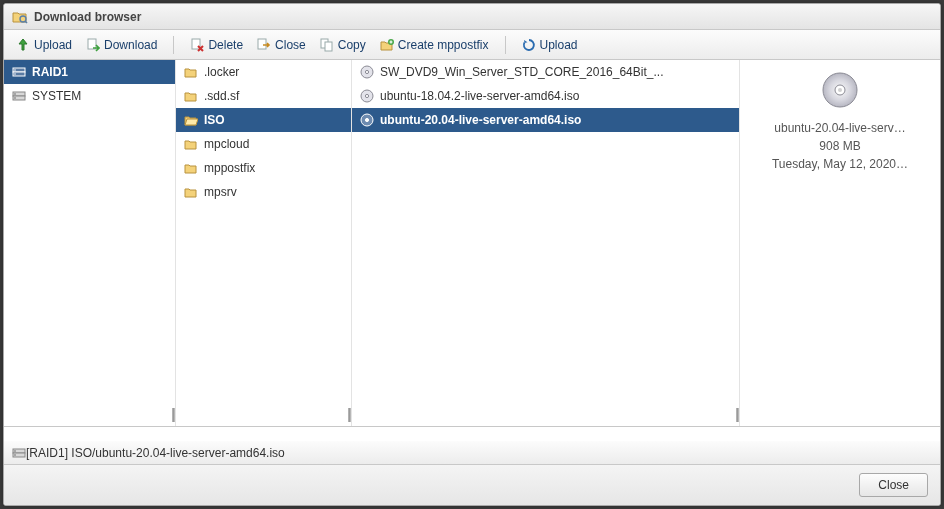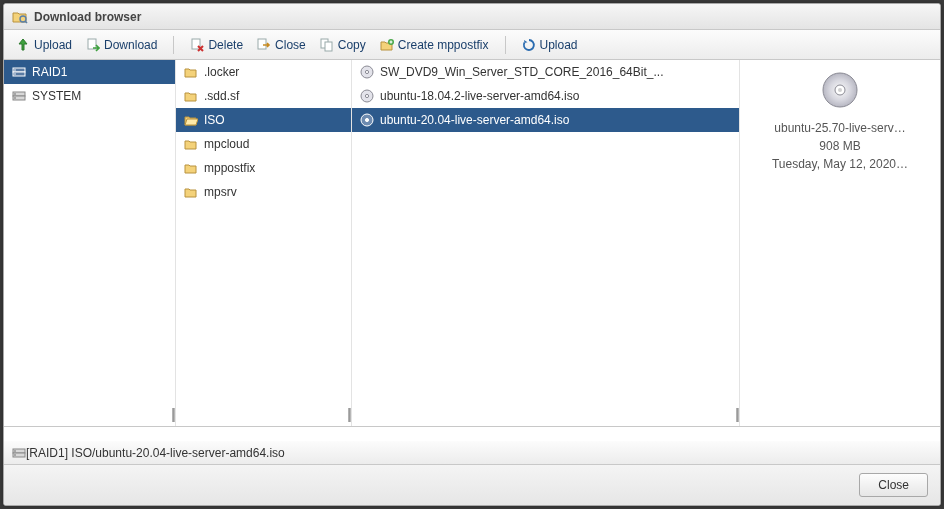--- a/index.html
+++ b/index.html
@@ -75,20 +75,21 @@
     padding: 4px 8px;
     height: 24px;
     cursor: pointer;
     white-space: nowrap;
     overflow: hidden;
     text-overflow: ellipsis;
   }
   .list-item.sel {
     background: #2d5a8c;
     color: #fff;
+    font-weight: bold;
   }
   .handle {
     position: absolute;
     bottom: 4px;
     right: 2px;
     color: #9b9b9b;
     font-size: 14px;
     letter-spacing: -3px;
     cursor: col-resize;
     user-select: none;
@@ -336,21 +337,21 @@
               <stop offset="0%" stop-color="#fafafa"></stop>
               <stop offset="60%" stop-color="#d7d7df"></stop>
               <stop offset="100%" stop-color="#b7b7c2"></stop>
             </radialGradient>
           </defs>
           <circle cx="20" cy="20" r="17" fill="url(#cdg)" stroke="#8a8a94"></circle>
           <circle cx="20" cy="20" r="5" fill="#fff" stroke="#8a8a94"></circle>
           <circle cx="20" cy="20" r="2" fill="#d0d0d0"></circle>
         </svg>
       </div>
-      <div class="preview-name">ubuntu-25.70-live-serv…</div>
+      <div class="preview-name">ubuntu-20.04-live-serv…</div>
       <div class="preview-size">908 MB</div>
       <div class="preview-date">Tuesday, May 12, 2020…</div>
     </div>
 
   </div>
 
   <div class="statusbar">
     <span class="icon">
       <svg width="14" height="14" viewBox="0 0 14 14">
         <rect x="1" y="3" width="12" height="4" fill="#d8d8d8" stroke="#888"></rect>

